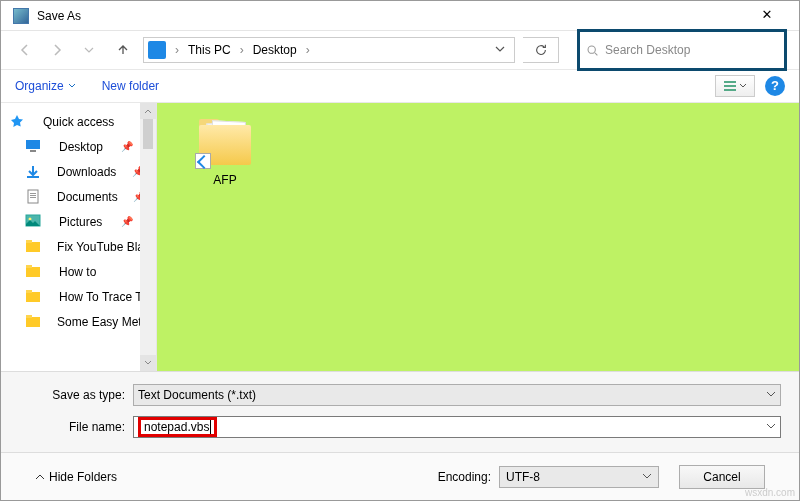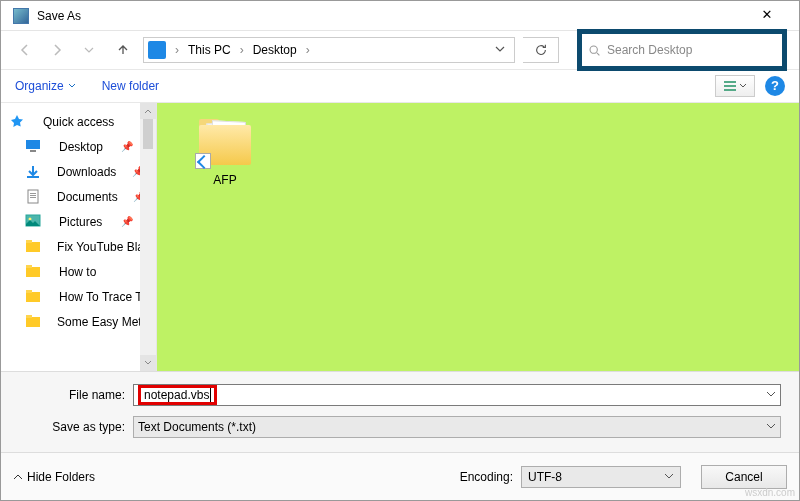--- a/index.html
+++ b/index.html
@@ -16,21 +16,21 @@
 .nav-btn { width: 24px; height: 24px; display: flex; align-items: center; justify-content: center; color: #bbb; }
 .nav-btn.active { color: #666; }
 .nav-up { margin-left: 2px; }
 .breadcrumb { flex: 1; height: 26px; border: 1px solid #ccc; display: flex; align-items: center; padding: 0 4px; background: #fff; }
 .bc-icon { width: 18px; height: 18px; background: #1e88e5; margin-right: 6px; border-radius: 2px; position: relative; }
 .bc-icon::after { content:""; position:absolute; right:-10px; top:3px; border-left:5px solid #999; border-top:4px solid transparent; border-bottom:4px solid transparent; display:none; }
 .bc-seg { padding: 0 6px; color: #000; }
 .bc-chev { color: #888; padding: 0 3px; }
 .bc-drop { margin-left: auto; width: 20px; text-align: center; color: #555; }
 .refresh-wrap { width: 36px; height: 26px; border: 1px solid #ccc; border-left: none; display: flex; align-items: center; justify-content: center; }
-.searchbox { width: 210px; height: 42px; border: 5px solid #0c4a6e; margin-left: 10px; display: flex; align-items: center; padding: 16px 6px; color: #888; }
+.searchbox { width: 210px; height: 42px; border: 3px solid #0c4a6e; margin-left: 10px; display: flex; align-items: center; padding: 16px 6px; color: #888; }
 .searchbox svg { margin-right: 6px; }
 
 
 .toolbar { height: 34px; display: flex; align-items: center; padding: 0 14px; gap: 26px; border-top: 1px solid #e8e8e8; border-bottom: 1px solid #e8e8e8; }
 .toolbar .tbtn { color: #1d4ed8; display: flex; align-items: center; gap: 4px; }
 .toolbar .right { margin-left: auto; display: flex; align-items: center; gap: 10px; }
 .views-btn { width: 40px; height: 22px; border: 1px solid #ccc; background: linear-gradient(#fff,#eee); display: flex; align-items: center; justify-content: center; gap: 2px; }
 .help-btn { width: 20px; height: 20px; border-radius: 50%; background: #1e88e5; color: #fff; text-align: center; line-height: 20px; font-size: 13px; font-weight: bold; }
 
 
@@ -63,21 +63,21 @@
 .form-area { border-top: 1px solid #ddd; padding: 12px 18px 4px; background: #f6f6f6; }
 .form-row { display: flex; align-items: center; margin-bottom: 10px; }
 .form-row label { width: 114px; text-align: right; padding-right: 8px; color: #000; }
 .form-row .field { flex: 1; height: 22px; border: 1px solid #7a7a7a; background: #fff; display:flex; align-items:center; padding: 0 4px; position: relative; }
 .form-row .field.drop { background: #e9e9e9; border-color:#adadad; }
 .field .drop-arrow { margin-left:auto; color:#555; }
 .highlight-box { border: 3px solid #e10000; padding: 0 3px; height: 100%; display: inline-flex; align-items: center; }
 .cursor-line { display:inline-block; width:1px; height:14px; background:#000; margin-left:1px; }
 
 
-.footer { border-top: 1px solid #ddd; height: 48px; display: flex; align-items: center; padding: 0 12px; background:#fafafa; }
+.footer { border-top: 1px solid #ddd; height: 48px; display: flex; align-items: center; padding: 0 34px; background:#fafafa; }
 .hide-folders { display:flex; align-items:center; gap:4px; color:#000; }
 .footer .enc { margin-left: auto; display:flex; align-items:center; gap:8px; }
 .footer .enc label { color:#000; }
 .enc-field { width: 160px; height: 22px; border:1px solid #adadad; background:#e9e9e9; display:flex; align-items:center; padding:0 6px; }
 .btn { width: 86px; height: 24px; border:1px solid #adadad; background: linear-gradient(#f8f8f8,#e8e8e8); margin-left: 12px; text-align:center; line-height:22px; }
 .btn.primary { border-color:#0a64a4; box-shadow: inset 0 0 0 1px #6fb3e0; }
 
 .watermark { position:absolute; right:4px; bottom:2px; font-size:10px; color:#ccc; }
 </style>
 </head>
@@ -260,40 +260,40 @@
           <div class="fbase"></div>
           <div class="shortcut"></div>
       </div>
       <div class="label">AFP</div>
     </div>
   </div>
 </div>
 
 <div class="form-area">
   <div class="form-row">
+    <label>Save as type:</label>
+    <div class="field drop">
+      <span>Text Documents (*.txt)</span>
+      <span class="drop-arrow"><svg width="10" height="10">
+            <path d="M1 3l4 4 4-4" stroke="#555" fill="none"></path>
+          </svg></span>
+    </div>
+  </div>
+  <div class="form-row">
     <label>File name:</label>
     <div class="field">
       <span class="highlight-box">
         <span>notepad.vbs</span>
           <span class="cursor-line"></span>
       </span>
       <span class="drop-arrow"><svg width="10" height="10">
             <path d="M1 3l4 4 4-4" stroke="#555" fill="none"></path>
           </svg></span>
     </div>
   </div>
-  <div class="form-row">
-    <label>Save as type:</label>
-    <div class="field drop">
-      <span>Text Documents (*.txt)</span>
-      <span class="drop-arrow"><svg width="10" height="10">
-            <path d="M1 3l4 4 4-4" stroke="#555" fill="none"></path>
-          </svg></span>
-    </div>
-  </div>
 </div>
 
 <div class="footer">
   <div class="hide-folders">
     <svg width="10" height="10">
         <path d="M1 7l4-4 4 4" stroke="#333" fill="none"></path>
       </svg>
     <span>Hide Folders</span>
   </div>
   <div class="enc">

